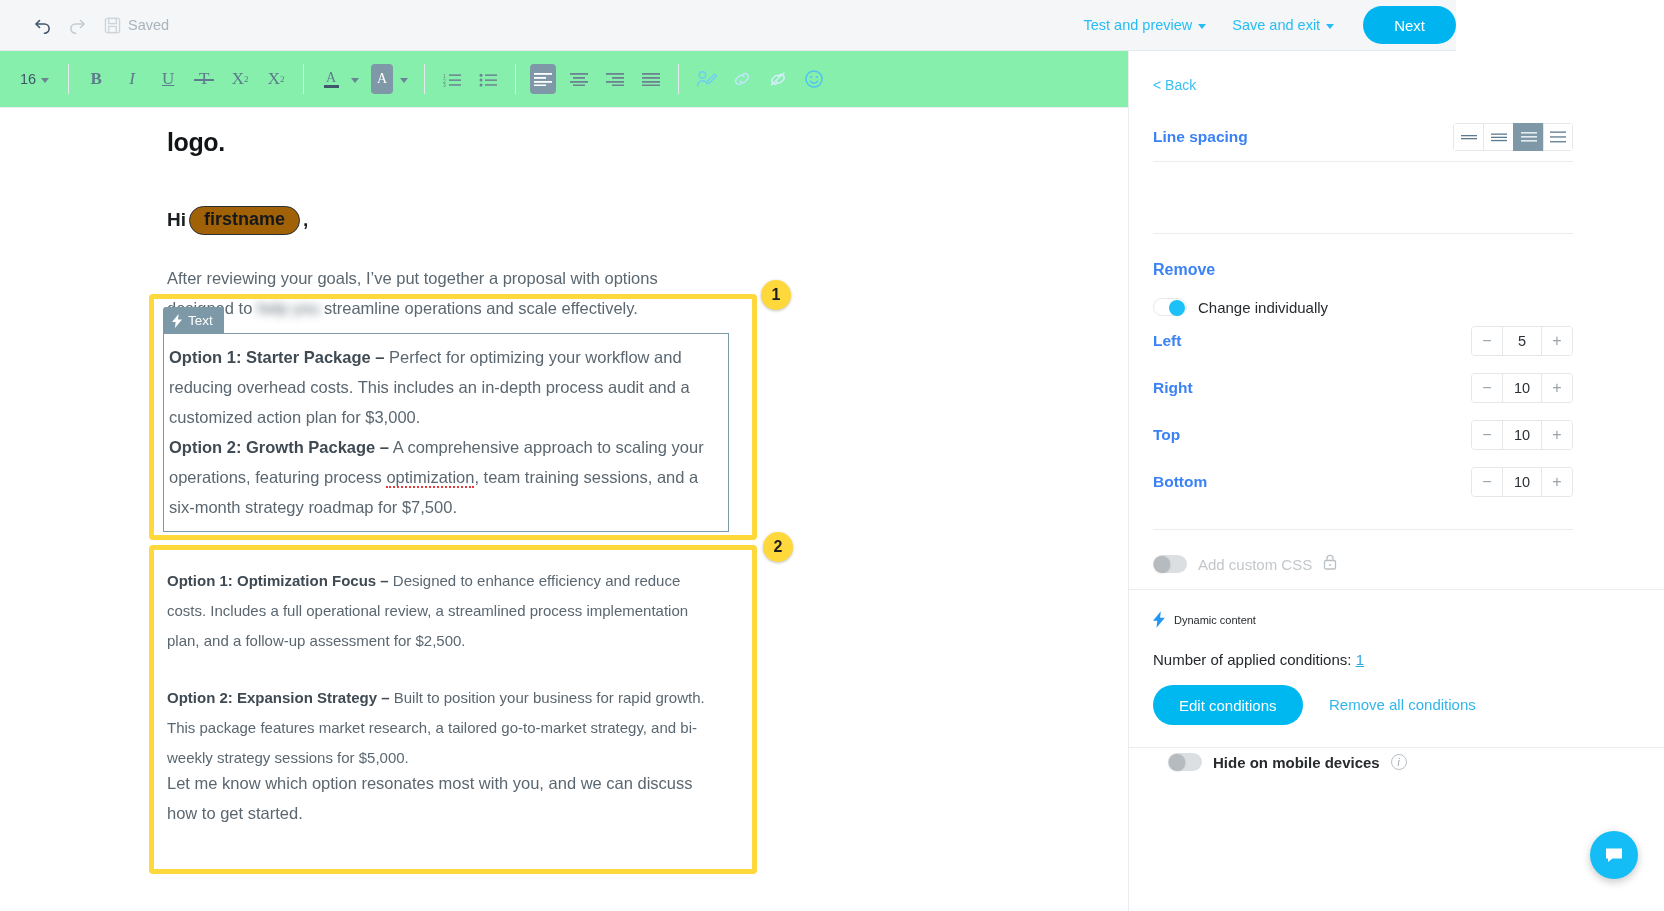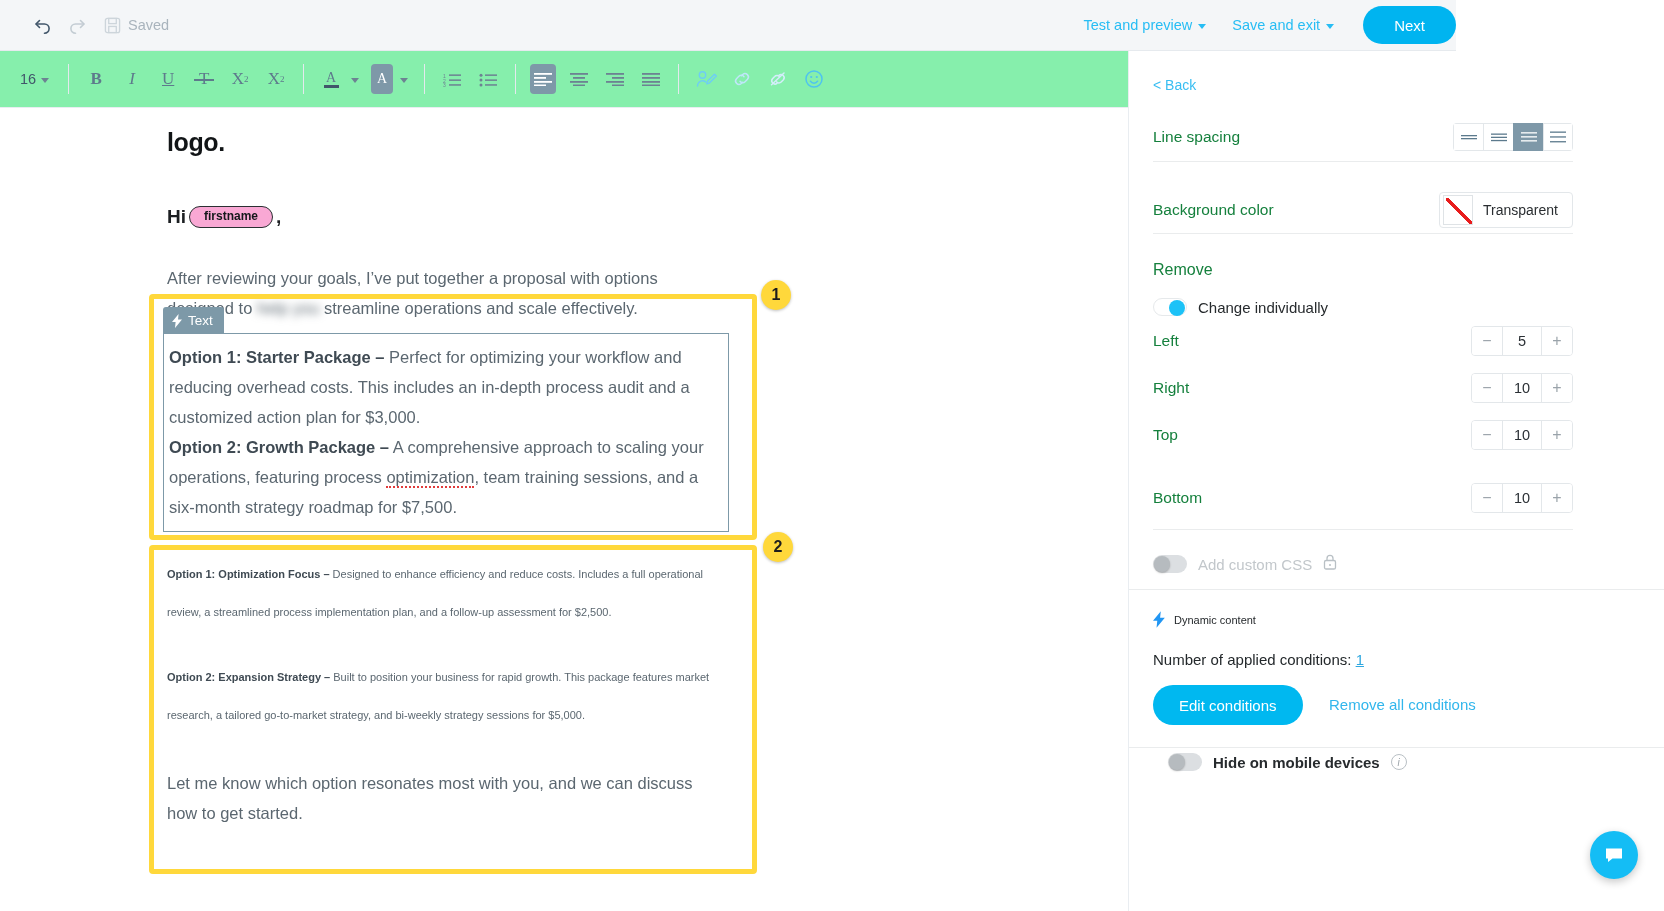--- a/index.html
+++ b/index.html
@@ -83,22 +83,22 @@
     position: absolute; left: 167px; top: 20px;
     font-size: 25px; font-weight: bold; color: #111416; letter-spacing: -0.4px;
   }
   .greet {
     position: absolute; left: 167px; top: 98px;
     font-size: 19px; font-weight: bold; color: #1c1f22;
     display: flex; align-items: center; gap: 3px;
   }
   .merge-tag {
     border: 1.6px solid #2b2f33; border-radius: 16px;
-    padding: 3px 14px 4px 14px; font-size: 12px; font-weight: bold; color: #15181b;
-    background: #f9a8d4; line-height: 1.1;
+    padding: 3px 14px 4px 14px; font-size: 18px; font-weight: bold; color: #15181b;
+    background: #a16207; line-height: 1.1;
   }
 
   .body-p {
     position: absolute; left: 167px; width: 545px;
     font-size: 16.5px; color: #5b6770; line-height: 30px;
   }
   #para-intro { top: 155px; }
   #para-outro { top: 660px; }
 
   .blurred {
@@ -139,40 +139,40 @@
     padding: 8px 10px 0 5px;
     font-size: 16.5px; color: #5b6770; line-height: 30px;
   }
   .selblock-inner b, .blk2 b { color: #3f4a53; font-weight: bold; }
   .spellerr {
     border-bottom: 2px dotted #e03b3b;
     text-align: center;
   }
 
   .blk2 {
-    position: absolute; left: 167px; top: 447px; width: 550px;
-    font-size: 11px; color: #5b6770; line-height: 38px;
+    position: absolute; left: 167px; top: 458px; width: 550px;
+    font-size: 15px; color: #5b6770; line-height: 30px;
   }
   .blk2 .gap { height: 27px; }
 
   
   .sidebar {
     position: absolute; right: 0; top: 51px; width: 536px; height: 860px;
     background: #ffffff; border-left: 1px solid #e9edf1;
   }
   .sb-inner { position: absolute; left: 24px; top: 0; width: 512px; height: 100%; }
   .back-link {
     position: absolute; left: 0px; top: 26px;
     color: #39bef2; font-size: 14px; cursor: pointer;
   }
   .sb-row {
     position: absolute; left: 0; width: 420px;
     display: flex; align-items: center; justify-content: space-between;
   }
-  .sb-label { font-size: 15.5px; color: #15803d; }
+  .sb-label { font-size: 15.5px; color: #3b82f6; font-weight: bold; }
   .sb-divider { position: absolute; left: 0; width: 420px; height: 1px; background: #eaeced; }
 
   
   .seg { display: flex; border-radius: 4px; overflow: hidden; }
   .seg-item {
     width: 30px; height: 28px; border: 1px solid #e3e7ea; border-right: none;
     display: flex; align-items: center; justify-content: center; cursor: pointer;
     background: #fff;
   }
   .seg-item:last-child { border-right: 1px solid #e3e7ea; }
@@ -514,27 +514,20 @@
             <rect x="1" y="1.5" width="16" height="1.3" fill="#5c7a8d"></rect>
             <rect x="1" y="6.3" width="16" height="1.3" fill="#5c7a8d"></rect>
             <rect x="1" y="11.1" width="16" height="1.3" fill="#5c7a8d"></rect>
           </svg>
         </div>
       </div>
     </div>
 
     <div class="sb-divider" style="top:110px;"></div>
 
-    <div class="sb-row" style="top:141px;">
-      <span class="sb-label">Background color</span>
-      <div class="bgc-ctl">
-        <span class="bgc-swatch"></span>
-        <span class="bgc-text">Transparent</span>
-      </div>
-    </div>
 
     <div class="sb-divider" style="top:182px;"></div>
 
     <div style="position:absolute;left:0;top:210px;">
       <span class="sb-label" style="font-size:16px;">Remove</span>
     </div>
 
     <div class="toggle-row" style="position:absolute;left:0;top:247px;">
       <div class="toggle on">
           <span class="knob"></span>
@@ -562,21 +555,21 @@
 
     <div class="sb-row" style="top:369px;">
       <span class="sb-label">Top</span>
       <div class="stepper">
         <span class="st-btn">−</span>
         <span class="st-val">10</span>
         <span class="st-btn">+</span>
       </div>
     </div>
 
-    <div class="sb-row" style="top:416px;margin-top:16px;">
+    <div class="sb-row" style="top:416px;">
       <span class="sb-label">Bottom</span>
       <div class="stepper">
         <span class="st-btn">−</span>
         <span class="st-val">10</span>
         <span class="st-btn">+</span>
       </div>
     </div>
 
     <div class="sb-divider" style="top:478px;"></div>
 

